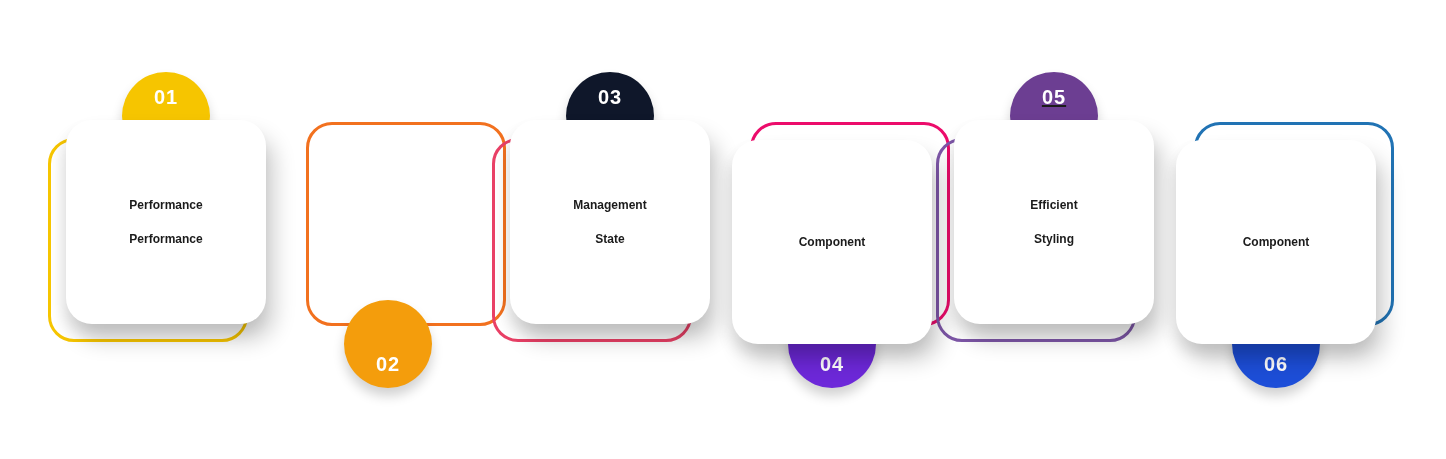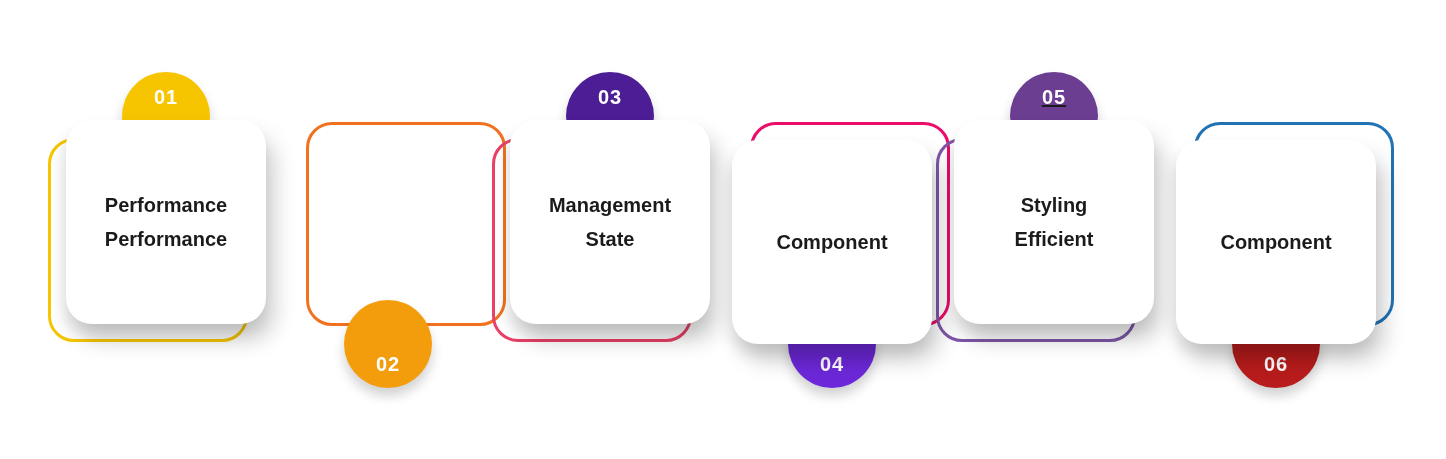--- a/index.html
+++ b/index.html
@@ -75,21 +75,21 @@
   .item.pos-bottom .card { top: 140px; }
 
   .card-title {
     text-align: center;
     color: #1b1b1b;
     font-weight: 600;
     padding: 0 10px;
   }
   .card-title .line {
     display: block;
-    font-size: 20px;
+    font-size: 12px;
     line-height: 34px;
     text-align: center;
   }
 </style>
 </head>
 <body>
 
 <div class="canvas" style="background-color: rgb(255, 255, 255); color: rgb(27, 27, 27); padding-left: 15px;">
 
   <div class="item pos-top" style="left:46px">
@@ -107,21 +107,21 @@
 
   <div class="item pos-bottom" style="left:268px">
     <div class="outline" style="border-color: rgb(242, 113, 31);"></div>
     <div class="badge" style="background-color: rgb(244, 157, 12);">
       <span class="badge-text">02</span>
     </div>
   </div>
 
   <div class="item pos-top" style="left:490px">
     <div class="outline" style="border-color: rgb(233, 64, 102);"></div>
-    <div class="badge" style="background-color: #4c1d95;">
+    <div class="badge" style="background-color: #0f172a;">
       <span class="badge-text">03</span>
     </div>
     <div class="card">
       <div class="card-title">
         <span class="line">Management</span>
         <span class="line">State</span>
       </div>
     </div>
   </div>
 
@@ -138,29 +138,29 @@
     </div>
   </div>
 
   <div class="item pos-top" style="left:934px">
     <div class="outline" style="border-color: rgb(126, 87, 168);"></div>
     <div class="badge" style="background-color: rgb(108, 62, 146); text-decoration: underline;">
       <span class="badge-text">05</span>
     </div>
     <div class="card">
       <div class="card-title">
+        <span class="line">Efficient</span>
         <span class="line">Styling</span>
-        <span class="line">Efficient</span>
       </div>
     </div>
   </div>
 
   <div class="item pos-bottom" style="left:1156px">
     <div class="outline" style="border-color: rgb(33, 115, 180);"></div>
-    <div class="badge" style="background-color: #b91c1c;">
+    <div class="badge" style="background-color: #1d4ed8;">
       <span class="badge-text">06</span>
     </div>
     <div class="card">
       <div class="card-title">
         <span class="line">Component</span>
         <span class="line"></span>
       </div>
     </div>
   </div>
 

